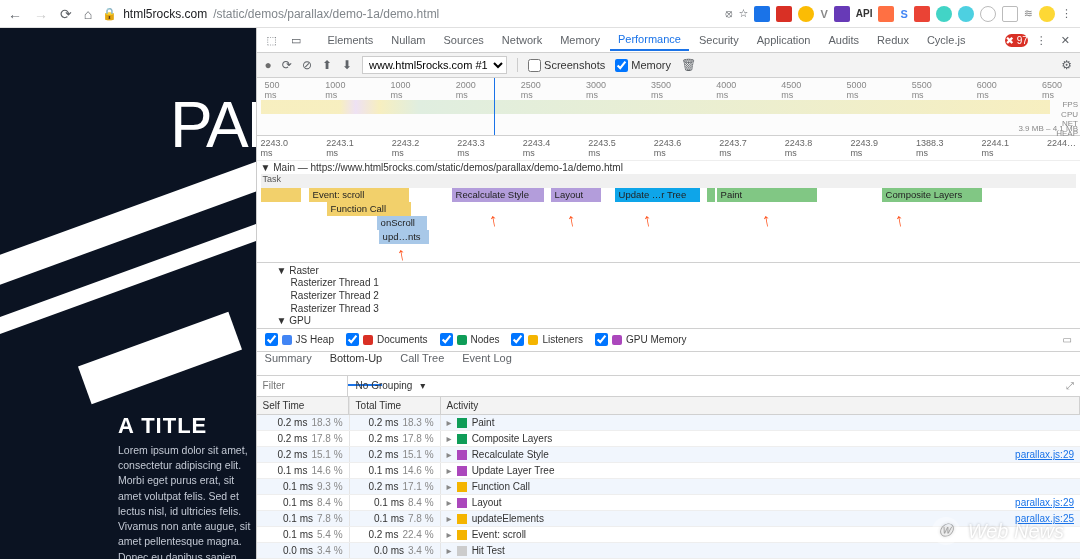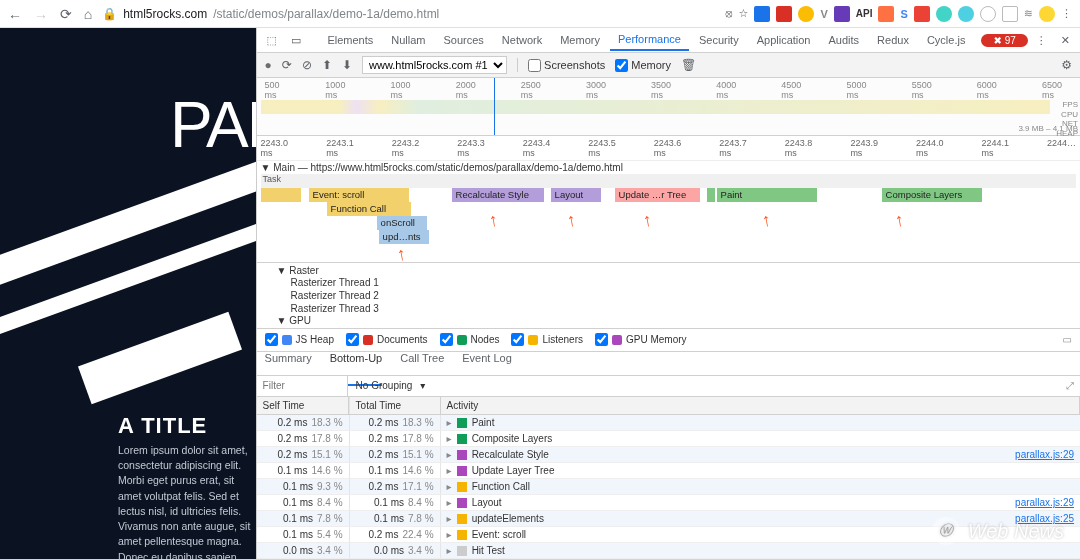--- a/index.html
+++ b/index.html
@@ -20,21 +20,21 @@
 .page .bar1{width:420px;height:28px;left:-120px;top:195px}
 .page .bar2{width:360px;height:16px;left:-85px;top:255px}
 .page .bar3{width:160px;height:40px;left:80px;top:310px}
 .page .title{position:absolute;left:118px;top:385px;font-size:22px;font-weight:700;letter-spacing:1px}
 .page .body{position:absolute;left:118px;top:415px;right:0;font-size:10.5px;line-height:1.45;color:#c3c9d4}
 .devtools{flex:1;background:#fff;display:flex;flex-direction:column;border-left:1px solid #ccc}
 .dt-head{height:26px;display:flex;align-items:center;border-bottom:1px solid #d0d0d0;padding:0 4px;gap:2px}
 .dt-head .sp{width:8px}
 .dt-tab{padding:4px 8px;font-size:11px;color:#5f6368;cursor:pointer}
 .dt-tab.active{color:#1a73e8;border-bottom:2px solid #1a73e8}
-.dt-err{margin-left:auto;background:#d93025;color:#fff;border-radius:8px;padding:1px 12px;font-size:10px}
+.dt-err{margin-left:auto;background:#d93025;color:#fff;border-radius:8px;padding:1px 0;font-size:10px}
 .dt-more{padding:0 6px;color:#5f6368}
 .perf-bar{height:26px;display:flex;align-items:center;gap:10px;padding:0 8px;border-bottom:1px solid #d0d0d0;background:#f3f3f3}
 .perf-bar .ico{color:#5f6368;font-size:12px}
 .perf-bar .rec{color:#6d6d6d}
 .perf-bar select{font-size:11px;border:1px solid #ccc;background:#fff;padding:1px 2px}
 .perf-bar label{font-size:11px;color:#333;display:flex;align-items:center;gap:3px}
 .perf-bar .gear{margin-left:auto}
 .overview{height:60px;border-bottom:1px solid #d0d0d0;position:relative;background:#fcfcfc}
 .ov-ticks{display:flex;font-size:9px;color:#888;padding:2px 8px;gap:35px}
 .ov-labels{position:absolute;right:2px;top:22px;font-size:8px;color:#888;text-align:right;line-height:1.2}
@@ -46,21 +46,21 @@
 .main-url{font-size:10px;color:#333;padding:1px 4px}
 .flame{position:relative;height:92px;background:#fff;border-bottom:1px solid #d0d0d0}
 .task-row{position:absolute;left:4px;right:4px;top:0;height:14px;background:#f0f0f0;font-size:9px;color:#555;padding-left:2px}
 .fl-block{position:absolute;height:14px;font-size:9.5px;color:#222;padding:1px 4px;overflow:hidden;white-space:nowrap}
 .ev-scroll{background:#f2d06b}
 .ev-fn{background:#f2d06b}
 .ev-onscroll{background:#a8c8e8}
 .ev-upd{background:#a8c8e8}
 .ev-recalc{background:#b39ddb}
 .ev-layout{background:#b39ddb}
-.ev-updtree{background:#fca5a5}
+.ev-updtree{background:#0ea5e9}
 .ev-paint{background:#81c784}
 .ev-comp{background:#81c784}
 .arrow-ann{position:absolute;color:#ff5722;font-size:18px;transform:rotate(-10deg)}
 .raster{padding:2px 20px;font-size:10px;color:#333;border-bottom:1px solid #d0d0d0}
 .raster .row{padding:1px 0 1px 14px}
 .mem-legend{height:24px;display:flex;align-items:center;gap:12px;padding:0 8px;border-bottom:1px solid #d0d0d0;background:#fff;font-size:10px}
 .mem-legend .item{display:flex;align-items:center;gap:4px}
 .mem-legend .sw{width:10px;height:10px;border-radius:2px;display:inline-block}
 .mem-legend .exp{margin-left:auto;color:#888}
 .tabs2{height:24px;display:flex;align-items:flex-start;gap:18px;padding:0 8px;border-bottom:1px solid #d0d0d0;font-size:11px}
@@ -208,21 +208,21 @@
         <span>2243.0 ms</span>
         <span>2243.1 ms</span>
         <span>2243.2 ms</span>
         <span>2243.3 ms</span>
         <span>2243.4 ms</span>
         <span>2243.5 ms</span>
         <span>2243.6 ms</span>
         <span>2243.7 ms</span>
         <span>2243.8 ms</span>
         <span>2243.9 ms</span>
-        <span>2244.0 ms</span>
+        <span>1388.3 ms</span>
         <span>2244.1 ms</span>
         <span>2244…</span>
       </div>
     <div class="main-url"><span class="arrow">▼</span> <span>Main — https://www.html5rocks.com/static/demos/parallax/demo-1a/demo.html</span></div>
     <div class="flame">
       <div class="task-row">Task</div>
       <div class="fl-block ev-scroll" style="left:4px;top:14px;width:40px"></div>
       <div class="fl-block ev-scroll" style="left:52px;top:14px;width:100px">Event: scroll</div>
       <div class="fl-block ev-fn" style="left:70px;top:28px;width:84px">Function Call</div>
       <div class="fl-block ev-onscroll" style="left:120px;top:42px;width:50px">onScroll</div>

